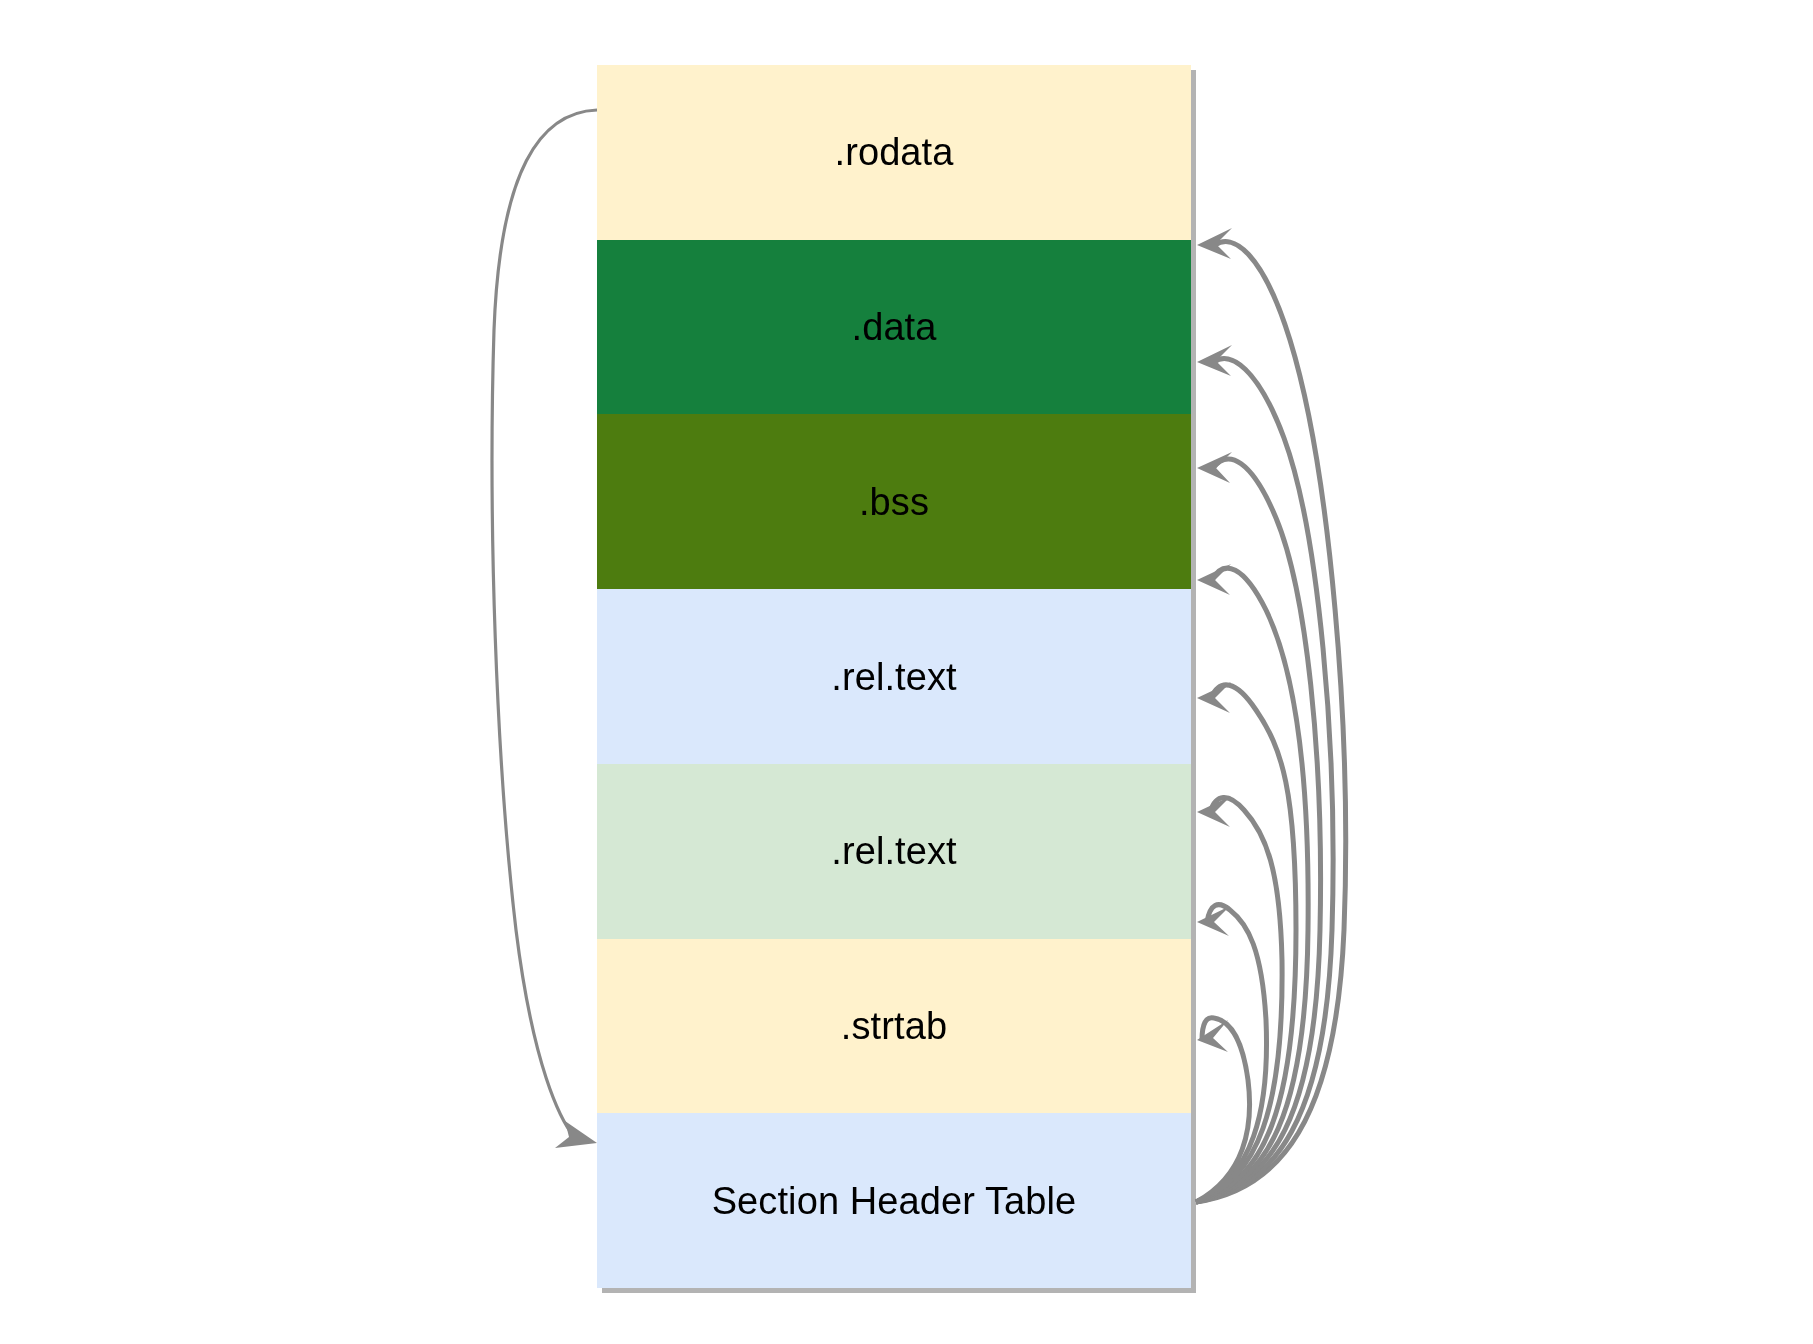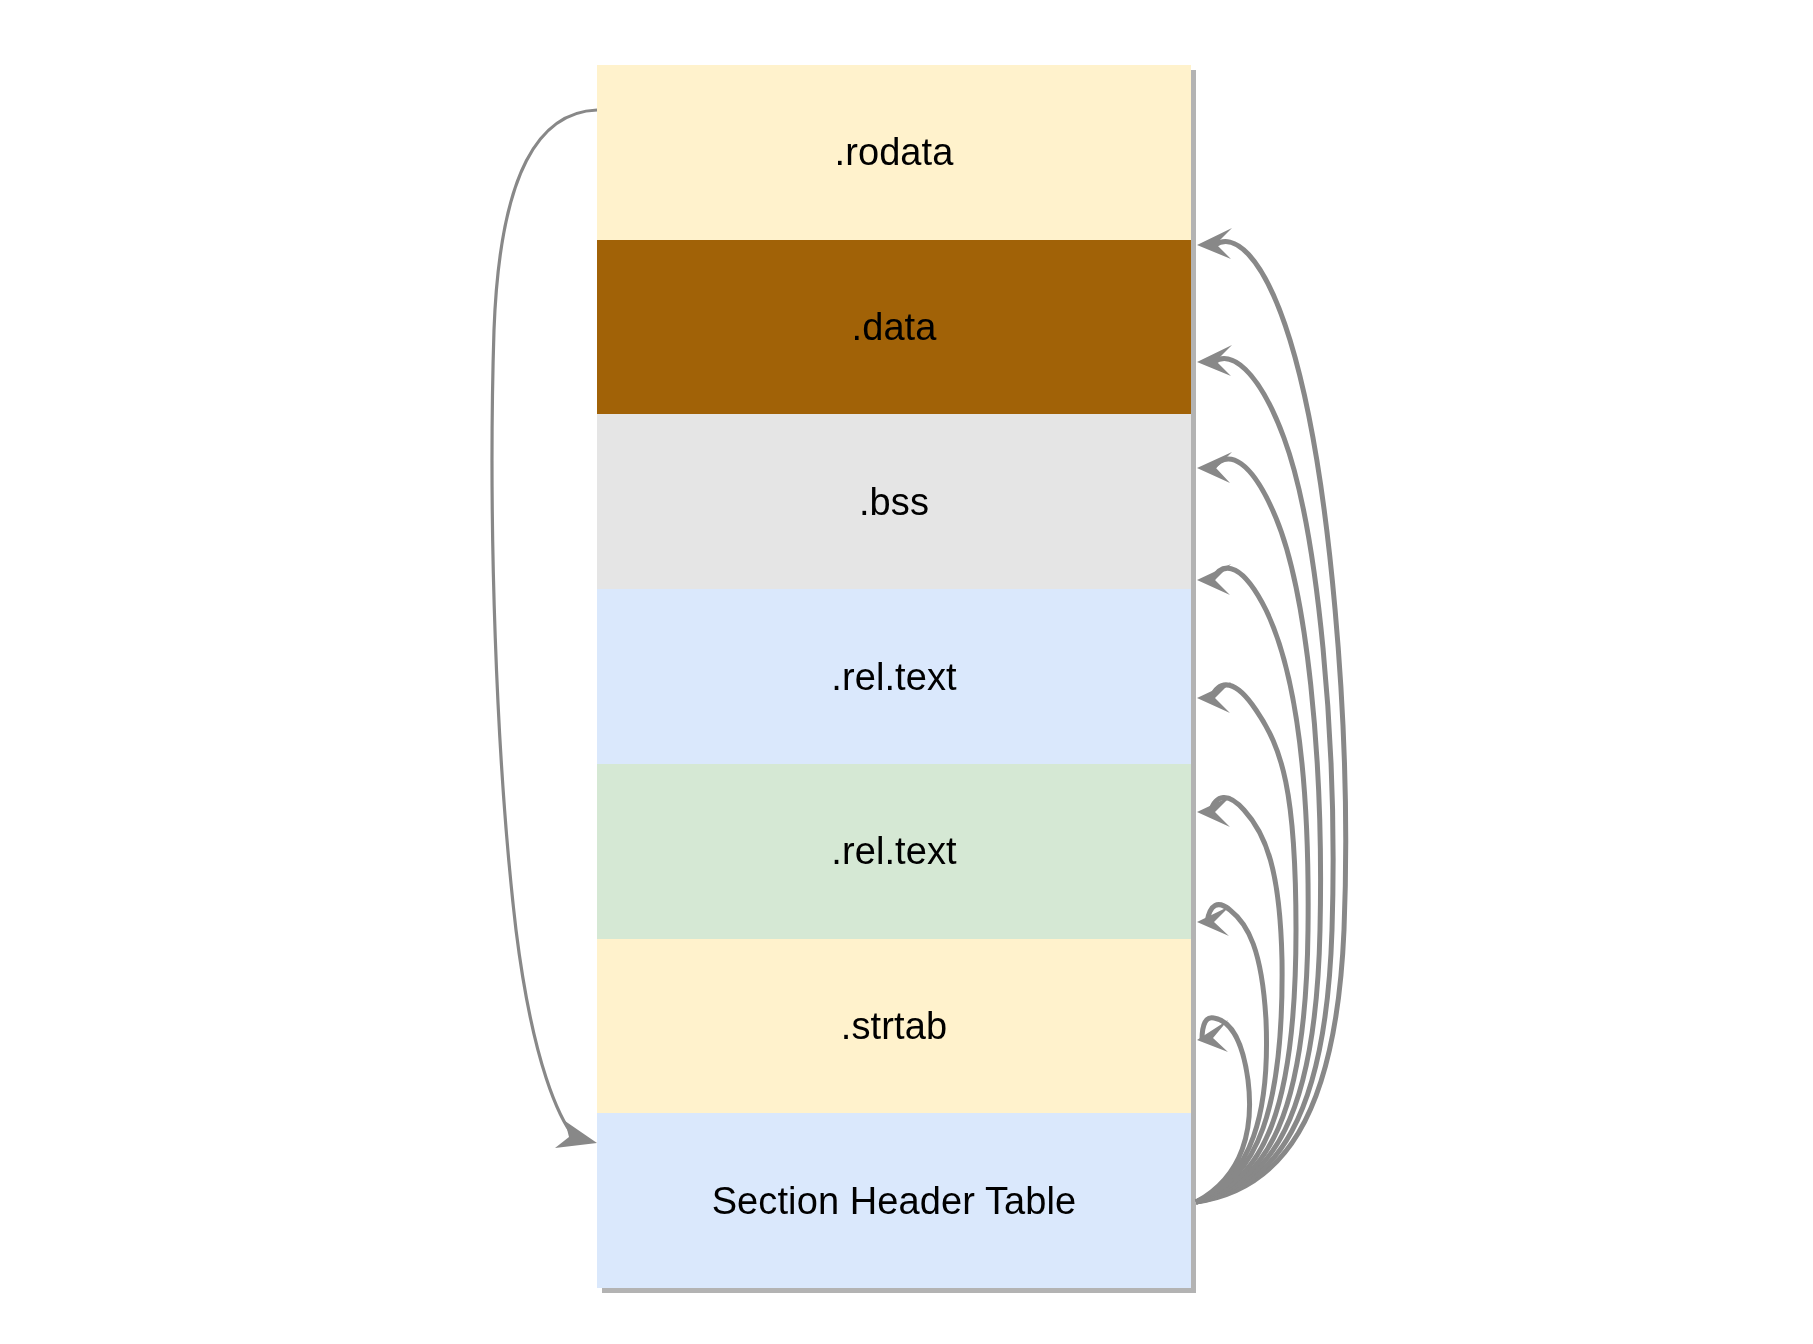--- a/index.html
+++ b/index.html
@@ -84,25 +84,25 @@
 <div id="diagram-canvas">
 
   <div id="section-stack">
 
 
 
     <div class="section-block" style="background:#fff2cc">
       <span class="section-label">.rodata</span>
     </div>
 
-    <div class="section-block" style="background:#a16207">
+    <div class="section-block" style="background:#15803d">
       <span class="section-label">.data</span>
     </div>
 
-    <div class="section-block" style="background:#e5e5e5">
+    <div class="section-block" style="background:#4d7c0f">
       <span class="section-label">.bss</span>
     </div>
 
 
     <div class="section-block" style="background:#dae8fc">
       <span class="section-label">.rel.text</span>
     </div>
 
     <div class="section-block" style="background:#d5e8d4">
       <span class="section-label">.rel.text</span>

